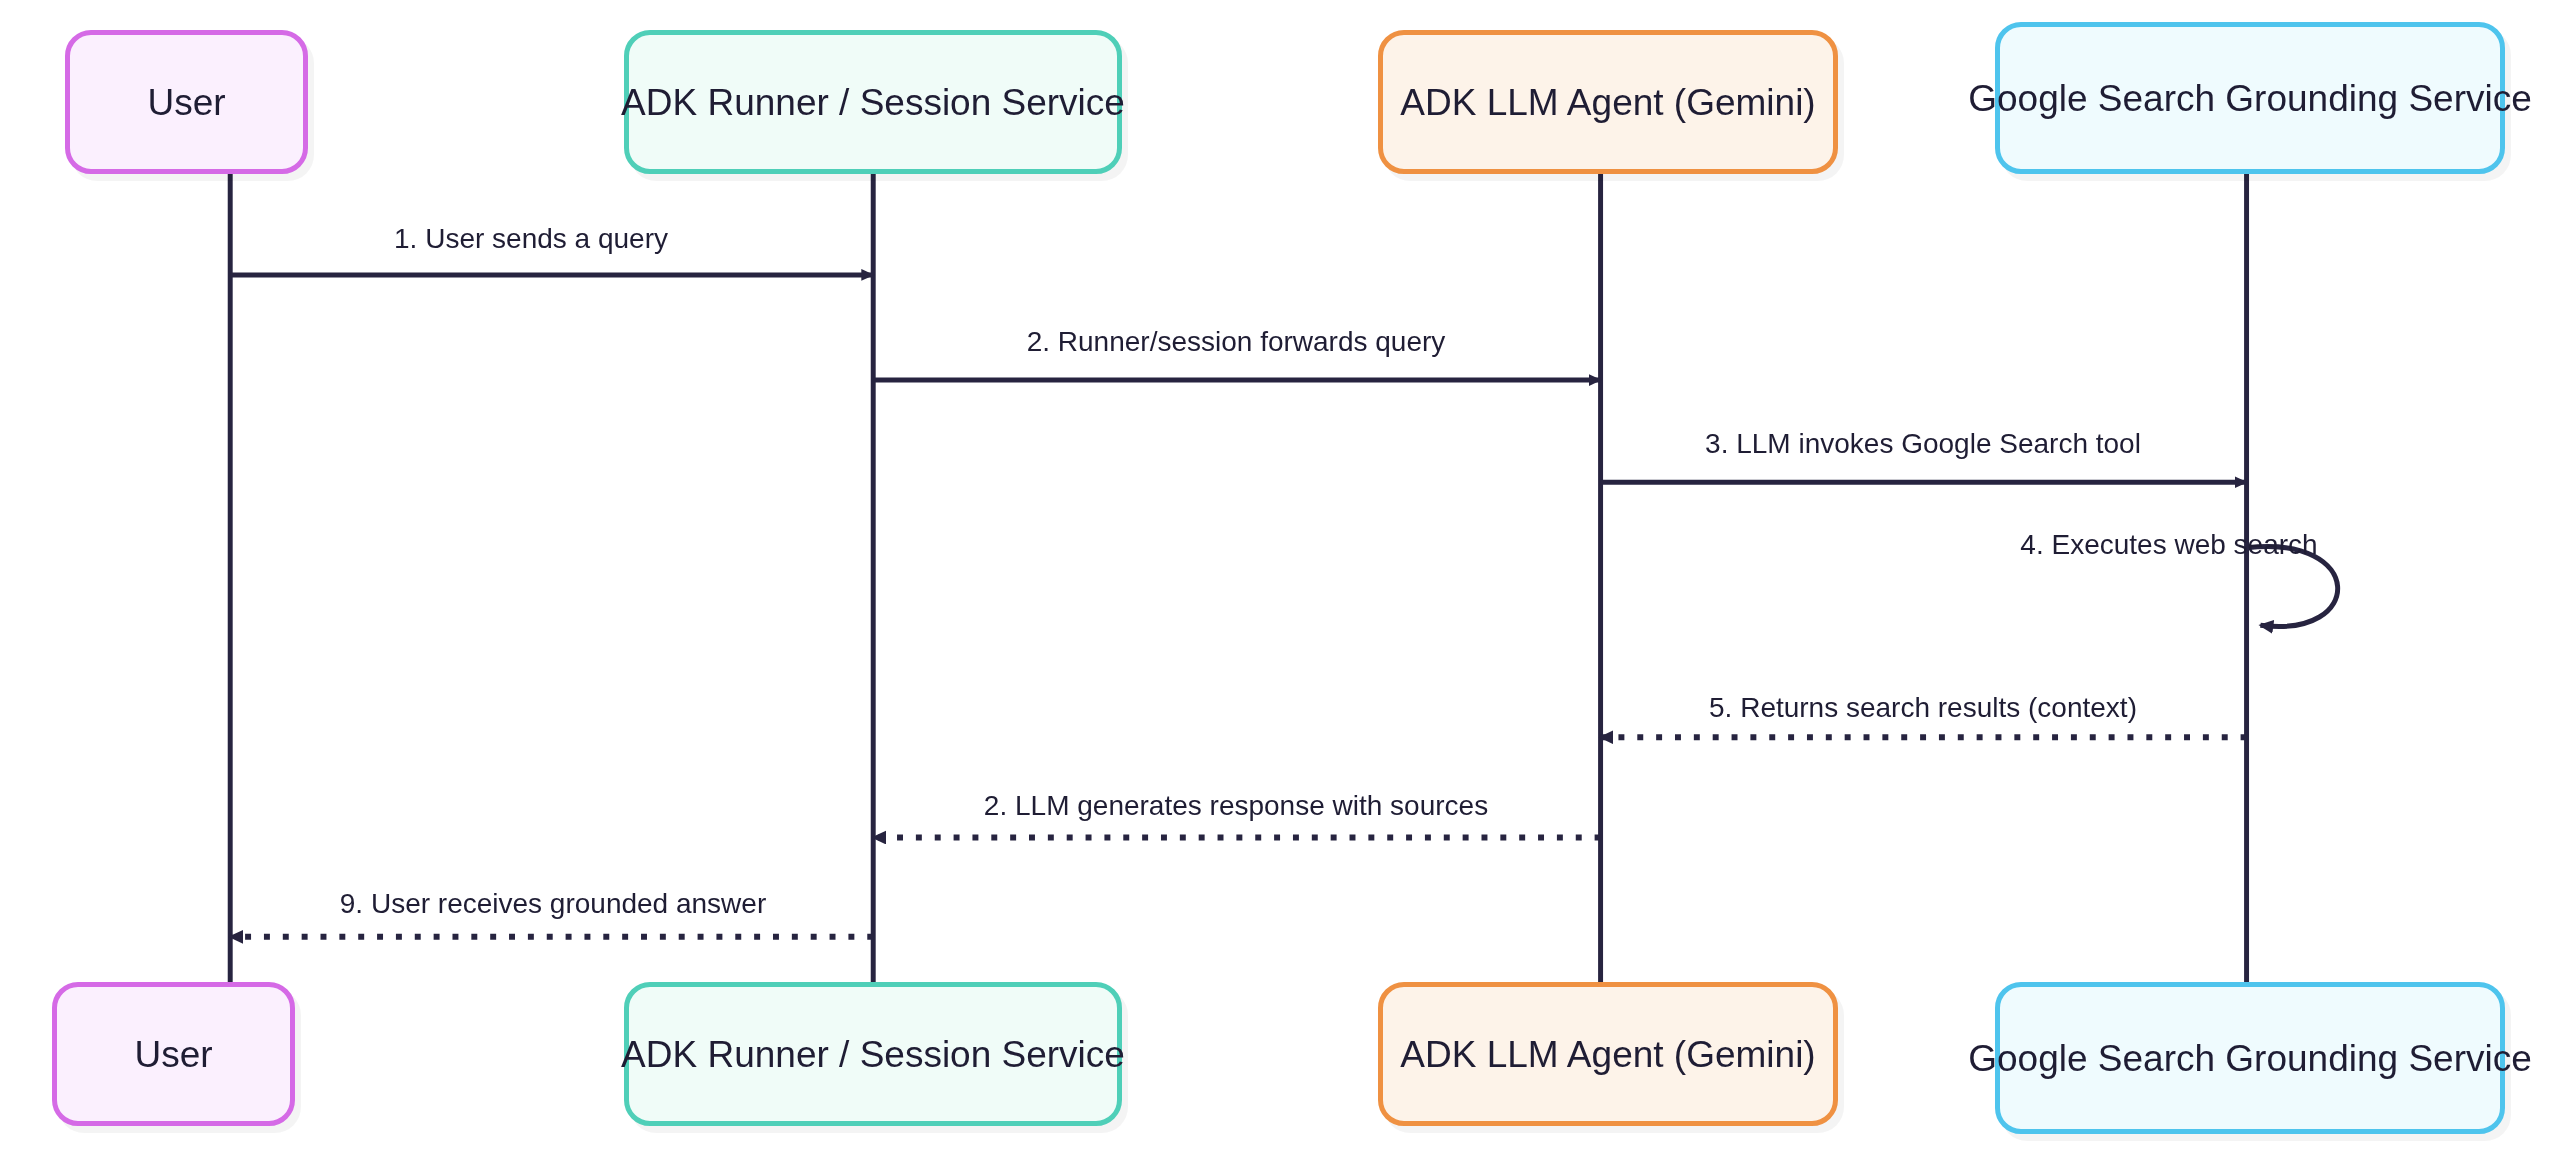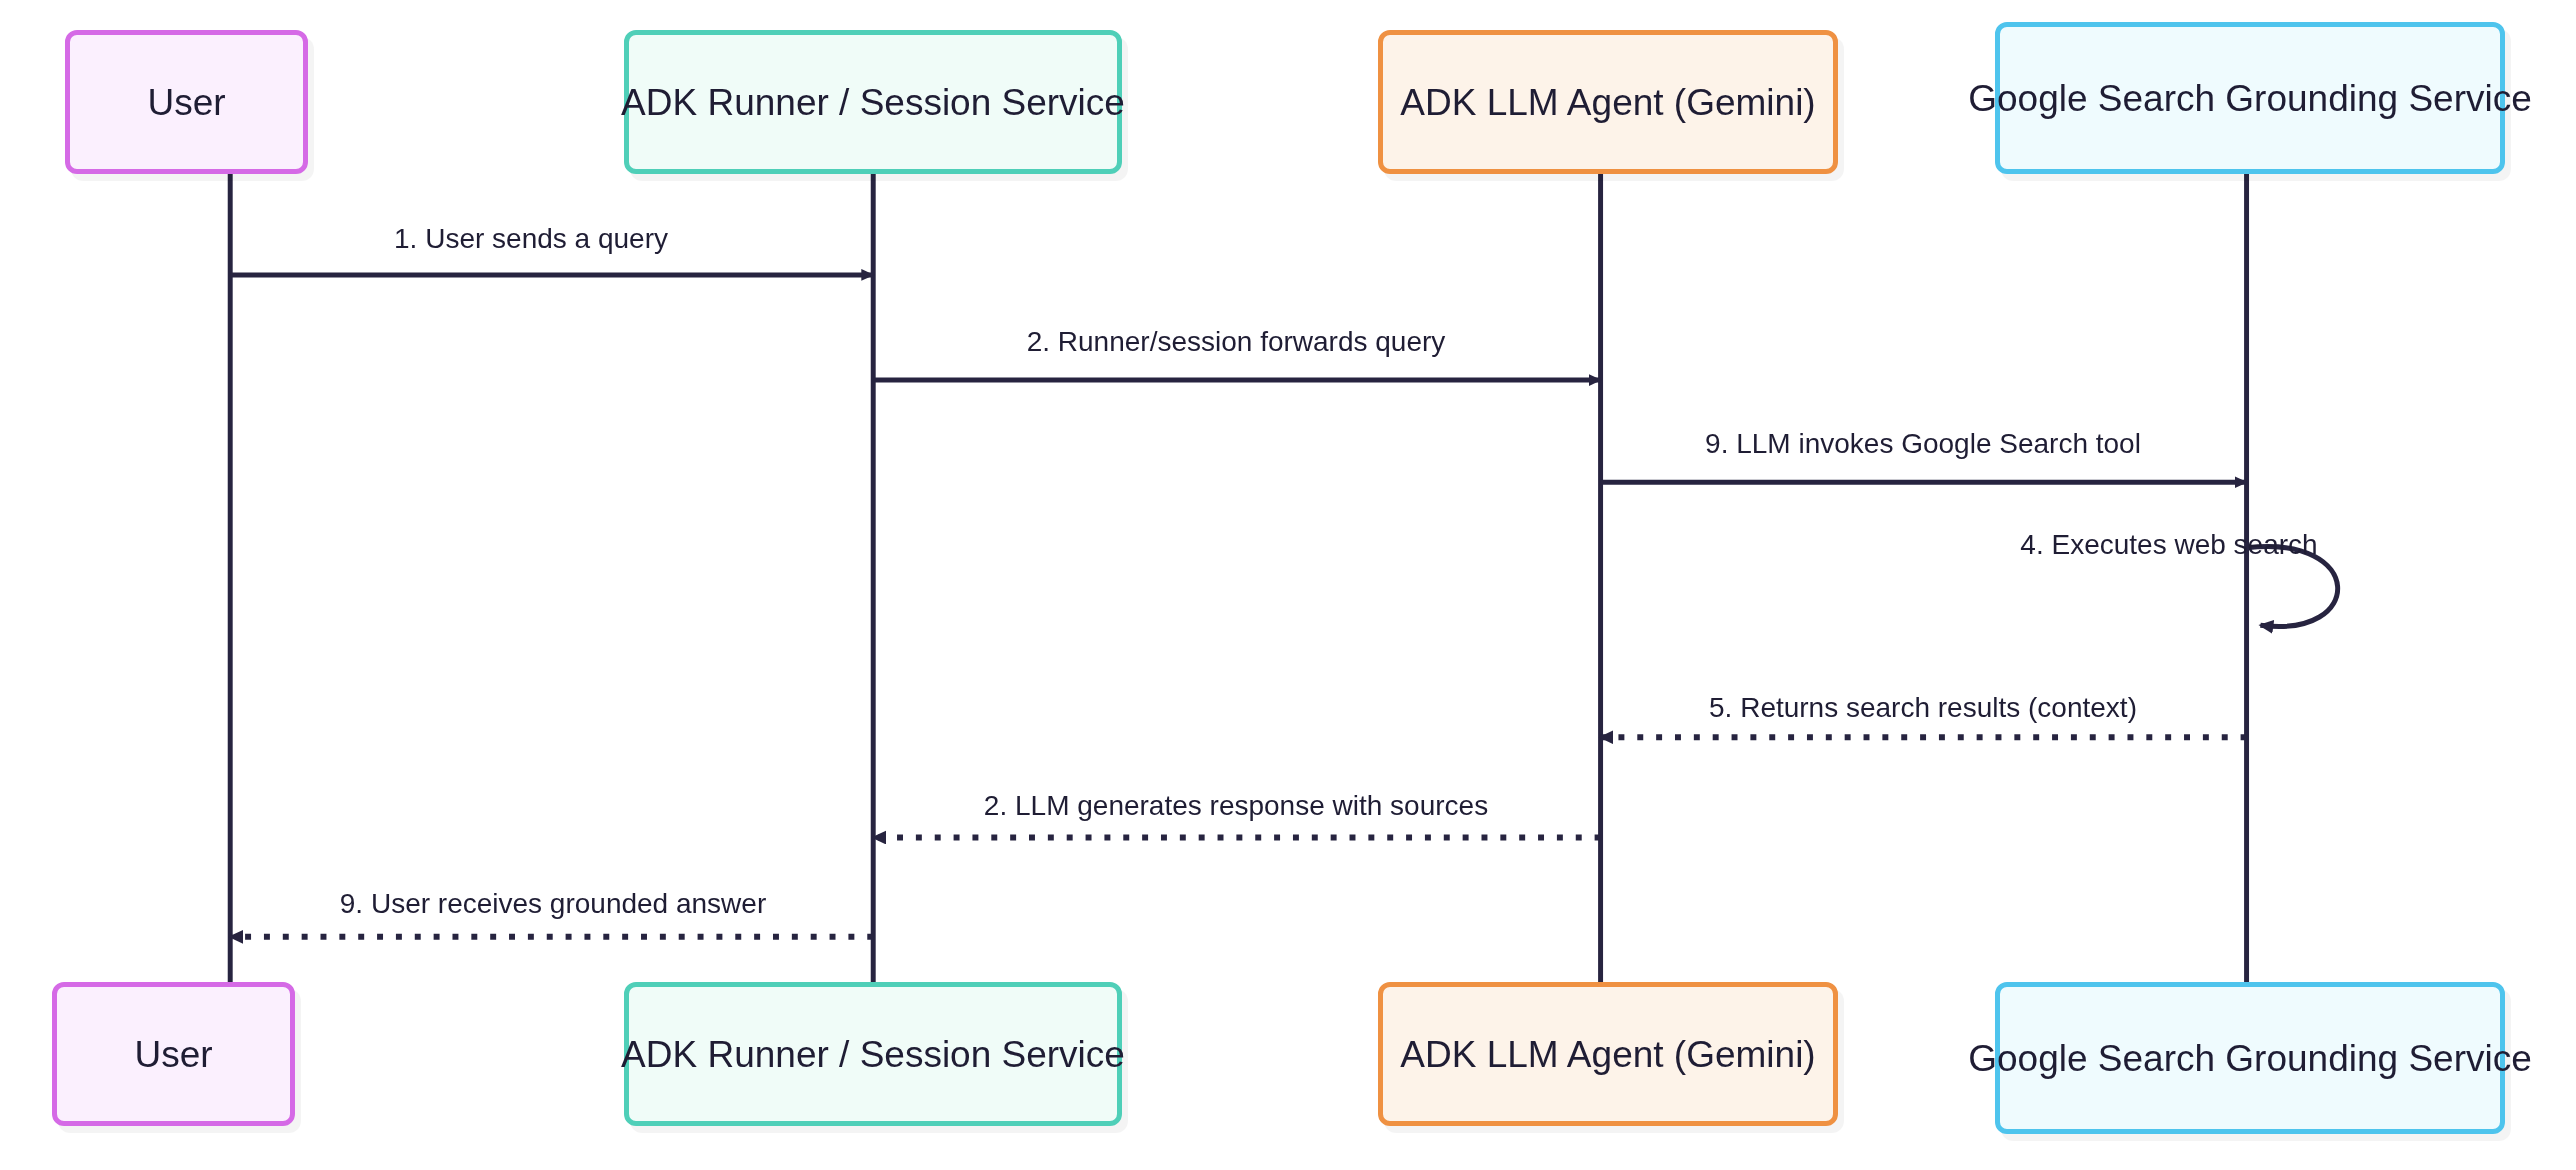--- a/index.html
+++ b/index.html
@@ -3,21 +3,21 @@
 <meta charset="utf-8">
 <style>
   html,body{margin:0;padding:0;background:#ffffff;}
   body{font-family:"Liberation Sans","DejaVu Sans",sans-serif;}
   #stage{position:relative;width:2576px;height:1171px;background:#ffffff;overflow:hidden;}
   #svg{position:absolute;left:0;top:0;width:2576px;height:1171px;}
 
   .actor-box{
     position:absolute;
     box-sizing:border-box;
-    border-radius:12px;
+    border-radius:26px;
     border-width:5px;
     border-style:solid;
     display:flex;align-items:center;justify-content:center;
     box-shadow:6px 7px 0 0 rgba(0,0,0,0.045);
   }
   .actor-label{
     font-size:37px;
     line-height:1;
     color:#1f1d34;
     white-space:nowrap;
@@ -86,21 +86,21 @@
       <div class="actor-box" style="left: 1995px; top: 22px; width: 510px; height: 152px; border-color: rgb(78, 196, 237); background: rgb(239, 251, 254);">
         <span class="actor-label">Google Search Grounding Service</span>
       </div>
       <div class="actor-box" style="left: 1995px; top: 982px; width: 510px; height: 152px; border-color: rgb(78, 196, 237); background: rgb(239, 251, 254);">
         <span class="actor-label">Google Search Grounding Service</span>
       </div>
     </div>
   <div id="msg-labels">
       <div class="msg-label" style="left: 531px; top: 239px;">1. User sends a query</div>
       <div class="msg-label" style="left: 1236px; top: 342px;">2. Runner/session forwards query</div>
-      <div class="msg-label" style="left: 1923px; top: 444px;">9. LLM invokes Google Search tool</div>
+      <div class="msg-label" style="left: 1923px; top: 444px;">3. LLM invokes Google Search tool</div>
       <div class="msg-label" style="left: 2169px; top: 545px; text-align: center;">4. Executes web search</div>
       <div class="msg-label" style="left: 1923px; top: 708px;">5. Returns search results (context)</div>
       <div class="msg-label" style="left: 1236px; top: 806px;">2. LLM generates response with sources</div>
       <div class="msg-label" style="left: 553px; top: 904px;">9. User receives grounded answer</div>
     </div>
 
 </div>
 
 
 </body></html>

